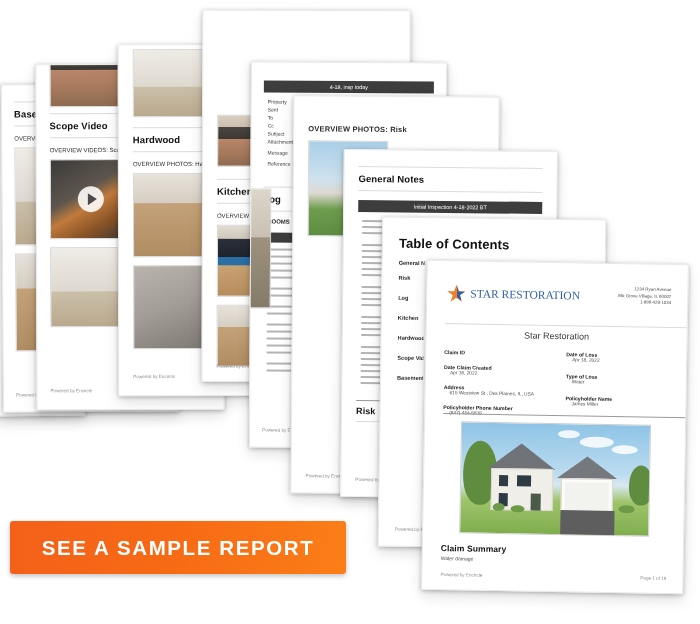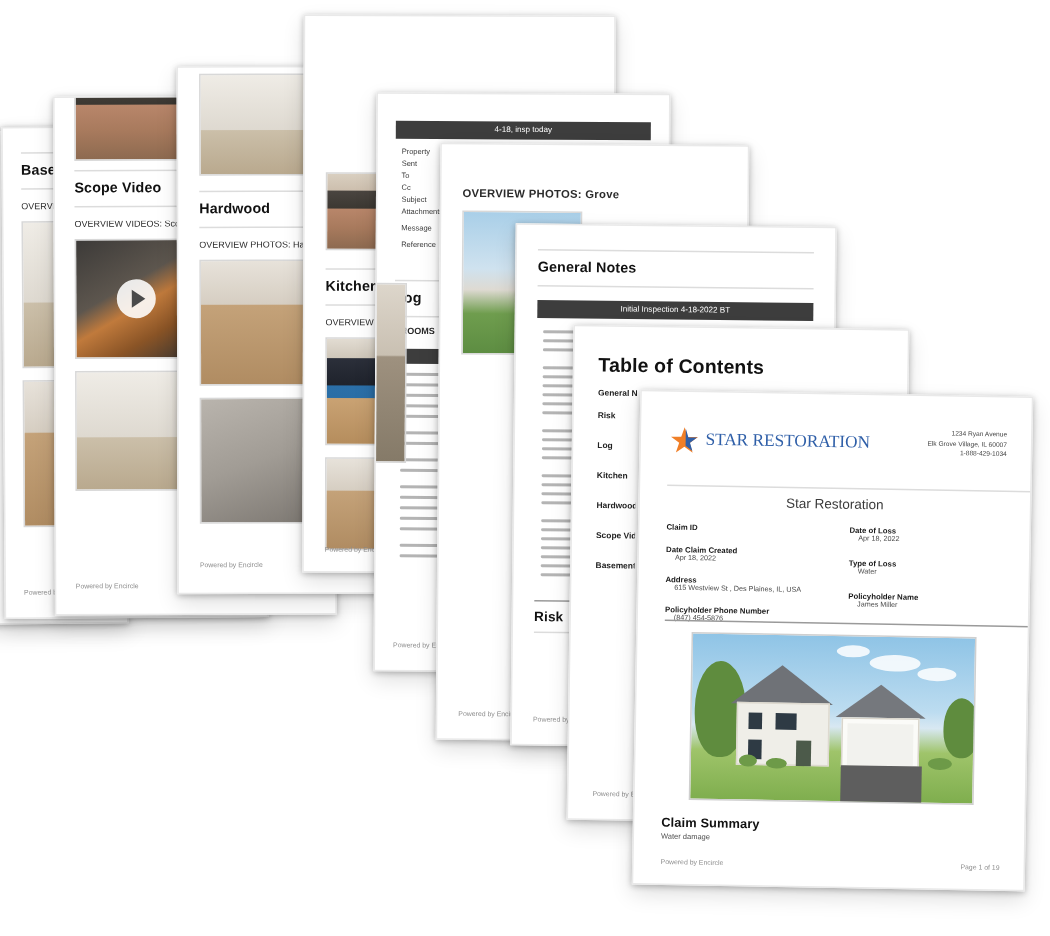--- a/index.html
+++ b/index.html
@@ -255,21 +255,21 @@
       <div class="ln" style="width:40px;"></div>
     </div>
     <div class="photo ph-basement" style="position:absolute;left:-2px;top:126px;width:22px;height:120px;"></div>
     <div class="ftr" style="bottom:14px;left:12px;right:12px;font-size:4.6px;">
       <span>Powered by Encircle</span>
       <span>Page 5 of 19</span>
     </div>
   </div>
 
   <div class="page" style="left:292px;top:96px;width:206px;height:398px;transform:rotate(0.45deg);">
-    <div class="sub" style="position:absolute;left:14px;top:28px;font-size:7.5px;font-weight:bold;letter-spacing:.2px;white-space:nowrap;">OVERVIEW PHOTOS: Grove</div>
+    <div class="sub" style="position:absolute;left:14px;top:28px;font-size:7.5px;font-weight:bold;letter-spacing:.2px;white-space:nowrap;">OVERVIEW PHOTOS: Risk</div>
     <div class="photo ph-lawn" style="position:absolute;left:14px;top:44px;width:80px;height:96px;"></div>
     <div class="ftr" style="bottom:14px;left:14px;right:14px;font-size:4.6px;">
       <span>Powered by Encircle</span>
       <span>Page 4 of 19</span>
     </div>
   </div>
 
   <div class="page" style="left:342px;top:150px;width:214px;height:348px;transform:rotate(0.6deg);">
     <div style="position:absolute;left:14px;top:16px;right:14px;">
       <div class="rule" style="margin-bottom:6px;"></div>
@@ -415,14 +415,17 @@
 
     <div class="ph-hd" style="position:absolute;left:18px;top:282px;font-size:8.5px;">Claim Summary</div>
     <div style="position:absolute;left:18px;top:294px;font-size:5px;color:#4a4a4a;">Water damage</div>
 
     <div class="ftr" style="bottom:12px;left:18px;right:16px;font-size:4.6px;">
       <span>Powered by Encircle</span>
       <span>Page 1 of 19</span>
     </div>
   </div>
 
+  <div id="cta">
+    <span class="label">SEE A SAMPLE REPORT</span>
+  </div>
 
 </div>
 
 </body></html>

